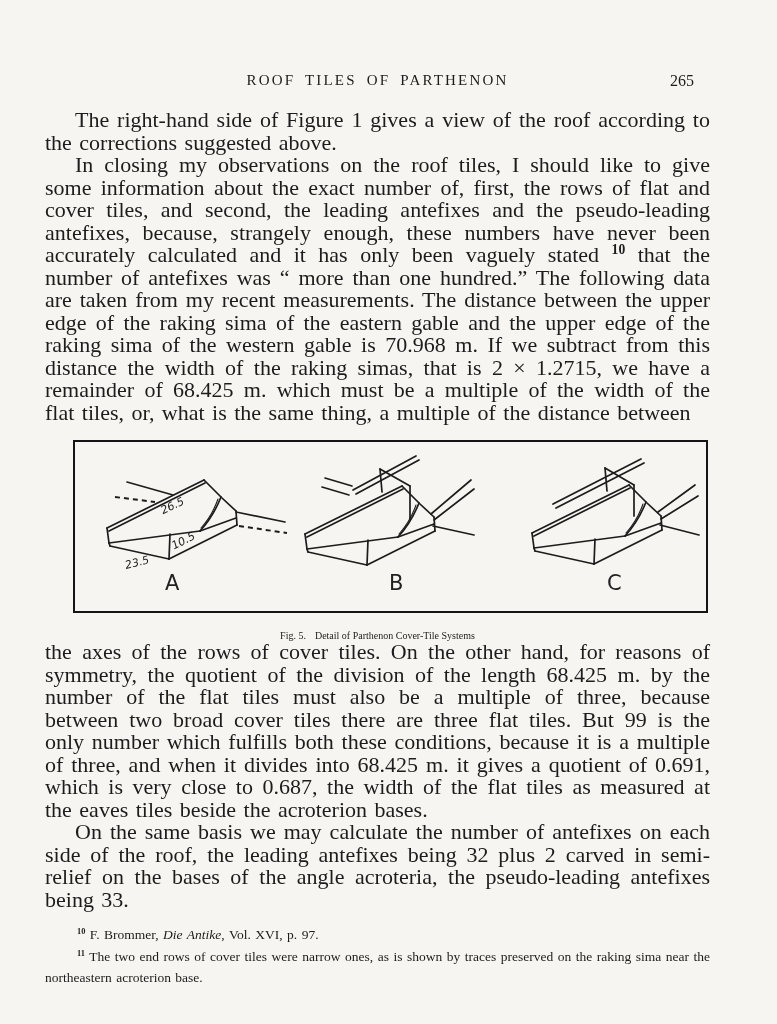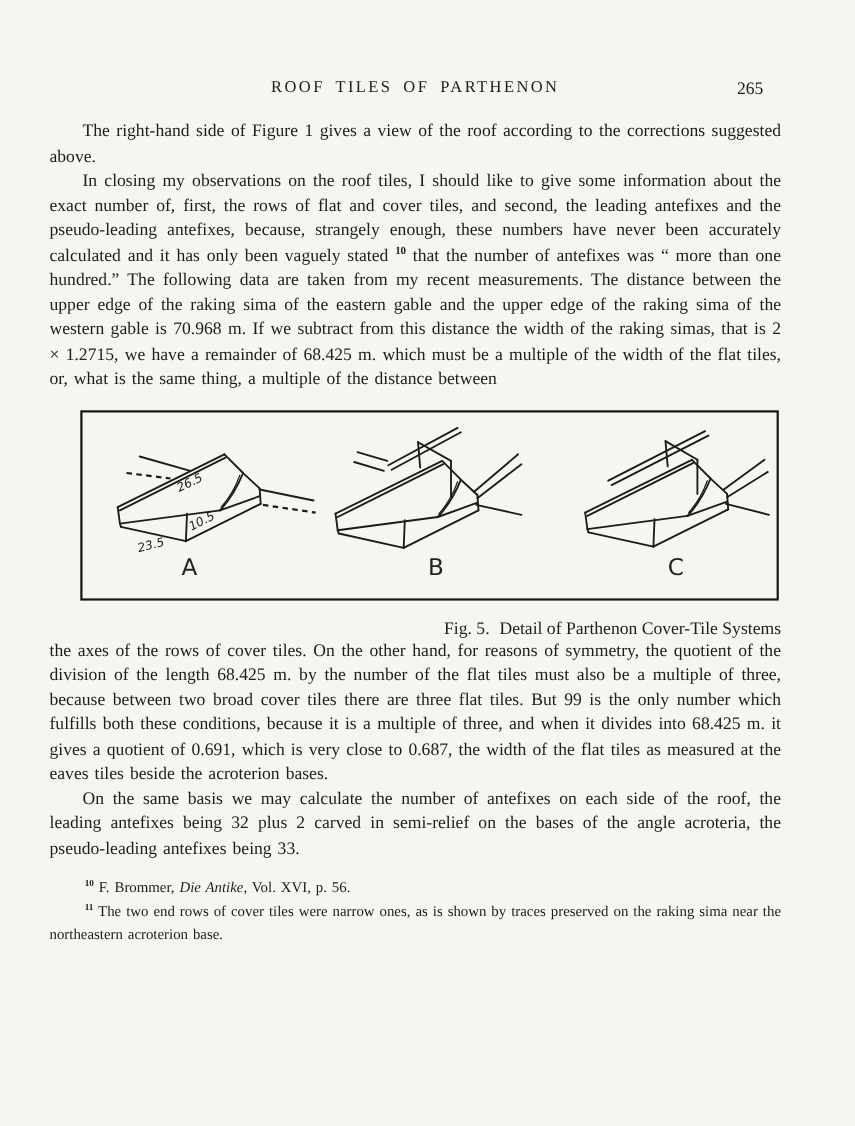--- a/index.html
+++ b/index.html
@@ -25,43 +25,43 @@
     font-size:15px;font-weight:400;
     letter-spacing:2.2px;word-spacing:4px;
   }
   .page-num{
     position:absolute;right:16px;top:0;
     font-size:16px;
   }
   
   p.body{
     margin:0;
-    font-size:16px;line-height:22.5px;
+    font-size:22px;line-height:22.5px;
     text-align:justify;
     word-spacing:0.09em;
   }
   p.body.indent{text-indent:30px;}
   p.body sup, .fn sup{
     font-size:0.62em;font-weight:700;line-height:0;vertical-align:super;
   }
   p.last-justify{text-align-last:justify;}
   
   figure{margin:16px 0 0 0;padding:0;}
   .fig-box{
     box-sizing:border-box;
     width:635px;height:173px;
     margin-left:28px;
     border:2.5px solid #151515;
     background:var(--paper);
   }
   .fig-box svg{display:block;}
   figcaption{
     margin-top:17px;
-    text-align:right;
-    font-size:16px;
+    text-align:center;
+    font-size:10px;
   }
   .cap-prefix{margin-right:9px;}
   .para-after-fig{margin-top:22px;}
   
   .stroke{fill:none;stroke:var(--ink);stroke-width:1.7;stroke-linecap:round;stroke-linejoin:round;}
   .stroke-thin{fill:none;stroke:var(--ink);stroke-width:1.1;stroke-linecap:round;}
   .dashed{fill:none;stroke:var(--ink);stroke-width:2;stroke-dasharray:5 4;stroke-linecap:butt;}
   .fig-letter{font-family:"DejaVu Sans", sans-serif;font-size:21px;fill:#222;}
   .fig-dim{font-family:"DejaVu Sans", sans-serif;font-style:italic;font-size:11px;fill:#222;}
   
@@ -182,17 +182,17 @@
     </figcaption>
   </figure>
 
   <p class="body para-after-fig">the axes of the rows of cover tiles.  On the other hand, for reasons of symmetry, the quotient of the division of the length 68.425 m. by the number of the flat tiles must also be a multiple of three, because between two broad cover tiles there are three flat tiles.  But 99 is the only number which fulfills both these conditions, because it is a multiple of three, and when it divides into 68.425 m. it gives a quotient of 0.691, which is very close to 0.687, the width of the flat tiles as measured at the eaves tiles beside the acroterion bases.</p>
 
 
   <p class="body indent">On the same basis we may calculate the number of antefixes on each side of the roof, the leading antefixes being 32 plus 2 carved in semi-relief on the bases of the angle acroteria, the pseudo-leading antefixes being 33.</p>
 
 
   <div class="footnotes">
-    <p class="fn"><sup>10</sup><span> F. Brommer, </span><i>Die Antike</i><span>, Vol. XVI, p. 56.</span></p>
+    <p class="fn"><sup>10</sup><span> F. Brommer, </span><i>Die Antike</i><span>, Vol. XVI, p. 97.</span></p>
     <p class="fn"><sup>11</sup><span> The two end rows of cover tiles were narrow ones, as is shown by traces preserved on the raking sima near the northeastern acroterion base.</span></p>
   </div>
 
 </div>
 
 </body></html>

